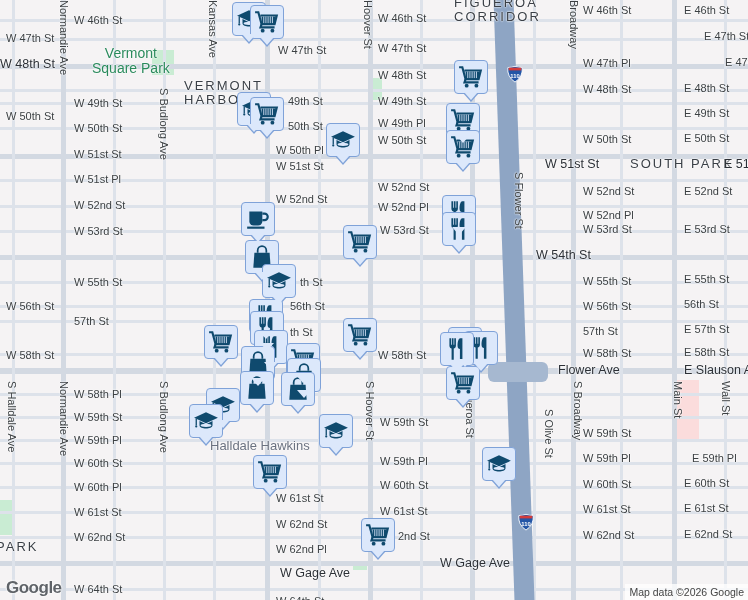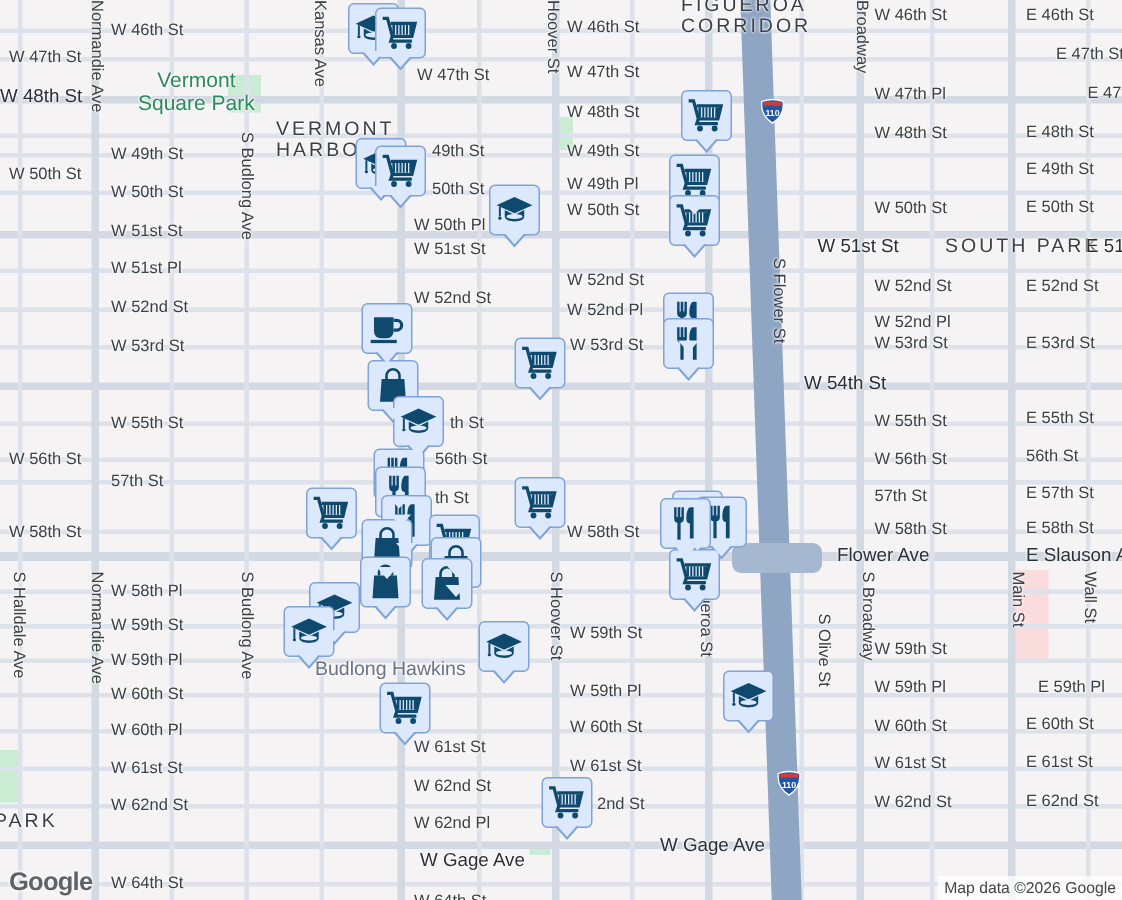--- a/index.html
+++ b/index.html
@@ -102,21 +102,21 @@
     <div>VERMONT</div>
     <div>HARBOR</div>
   </div>
   <div class="lbl area" style="left:454px;top:-4px;">
     <div>FIGUEROA</div>
     <div>CORRIDOR</div>
   </div>
   <div class="lbl area" style="left:630px;top:157px;">SOUTH PARK</div>
   <div class="lbl area" style="left:-4px;top:540px;">PARK</div>
   <div class="lbl poi" style="left:210px;top:440px;">
-    <div>Budlong Hawkins</div>
+    <div>Halldale Hawkins</div>
   </div>
 
   <div id="street-labels">
       <div class="lbl" style="left: 74px; top: 14px;">W 46th St</div>
       <div class="lbl" style="left: 6px; top: 32px;">W 47th St</div>
       <div class="lbl big" style="left: 0px; top: 58px;">W 48th St</div>
       <div class="lbl" style="left: 74px; top: 97px;">W 49th St</div>
       <div class="lbl" style="left: 6px; top: 110px;">W 50th St</div>
       <div class="lbl" style="left: 74px; top: 122px;">W 50th St</div>
       <div class="lbl" style="left: 74px; top: 148px;">W 51st St</div>

